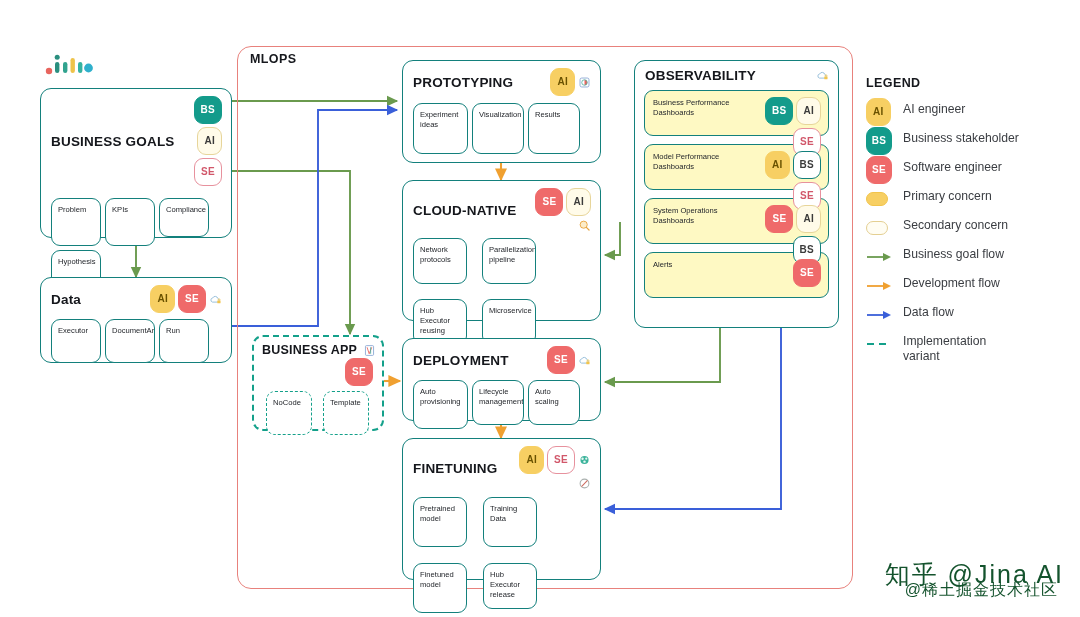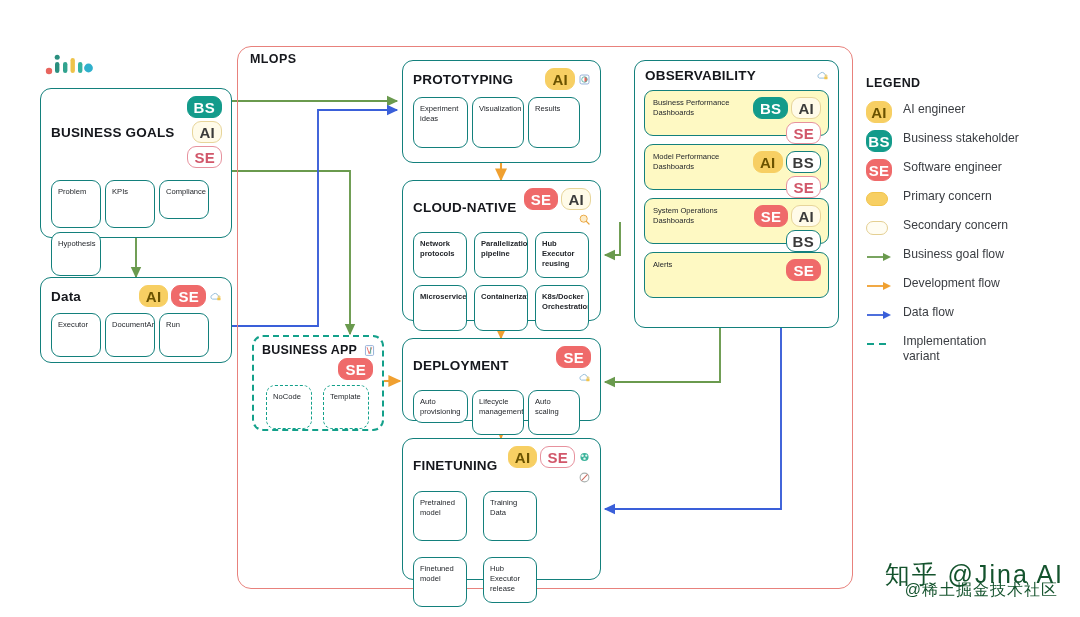--- a/index.html
+++ b/index.html
@@ -40,22 +40,22 @@
     font-size:13.5px;font-weight:bold;color:#15171c;letter-spacing:.2px;
     white-space:nowrap;
   }
   .stage-title.sm{font-size:12.5px;}
   .head-badges{display:flex;flex-wrap:wrap;gap:3px;align-items:center;margin-left:auto;
                justify-content:flex-end;max-width:120px;}
 
   
   .badge{
     display:inline-flex;align-items:center;justify-content:center;
-    height:22px;min-width:21px;padding:0 6px;border-radius:9px;
-    font-size:15px;font-weight:bold;letter-spacing:.3px;box-sizing:border-box;
+    height:28px;min-width:21px;padding:0 6px;border-radius:9px;
+    font-size:10px;font-weight:bold;letter-spacing:.3px;box-sizing:border-box;
     line-height:1;
   }
   .badge.p-ai{background:#f7cf63;color:#6a5200;border:1px solid #f7cf63;}
   .badge.s-ai{background:#fffbe9;color:#3b3b3b;border:1px solid #e7d59a;}
   .badge.p-bs{background:#139b8b;color:#ffffff;border:1px solid #139b8b;}
   .badge.s-bs{background:#ffffff;color:#3b3b3b;border:1px solid #13807c;}
   .badge.p-se{background:#ef6a6a;color:#ffffff;border:1px solid #ef6a6a;}
   .badge.s-se{background:#ffffff;color:#d1576a;border:1px solid #e7919d;}
 
   
@@ -235,21 +235,21 @@
       <span class="stage-title">CLOUD-NATIVE</span>
       <span class="head-badges" style="max-width:78px;">
         <span class="badge p-se">SE</span>
         <span class="badge s-ai">AI</span>
         <svg class="ticon" viewBox="0 0 16 16">
           <circle cx="7" cy="7" r="4.4" fill="#fcecc8" stroke="#e8a33c" stroke-width="1.1"></circle>
           <path d="M10.3,10.3 L13.6,13.6" stroke="#e8a33c" stroke-width="1.5" stroke-linecap="round"></path>
         </svg>
       </span>
     </div>
-    <div class="grid" style="padding-top:4px;gap:7px;font-weight:bold;">
+    <div class="grid" style="padding-top:4px;gap:15px;">
       <div class="item" style="width:54px;height:46px;">Network protocols</div>
       <div class="item" style="width:54px;height:46px;">Parallelization/async pipeline</div>
       <div class="item" style="width:54px;height:46px;">Hub Executor reusing</div>
       <div class="item" style="width:54px;height:46px;">Microservice</div>
       <div class="item" style="width:54px;height:46px;">Containerization</div>
       <div class="item" style="width:54px;height:46px;">K8s/Docker Orchestration</div>
     </div>
   </div>
 
   <div class="stage" style="left:402px;top:338px;width:199px;height:83px;">
@@ -258,21 +258,21 @@
       <span class="head-badges" style="max-width:50px;">
         <span class="badge p-se">SE</span>
         <svg class="ticon" viewBox="0 0 16 16">
           <path d="M4.3,11.2 a2.6,2.6 0 0 1 0.3,-5.1 a3.3,3.3 0 0 1 6.2,0.6 a2.3,2.3 0 0 1 -0.4,4.5 z" fill="none" stroke="#8fb9d6" stroke-width="1.1"></path>
           <rect x="10.2" y="9.2" width="4" height="3.4" rx="0.7" fill="#f2c44b"></rect>
           <path d="M11.3,9.2 v-1 a1.1,1.1 0 0 1 2.2,0 v1" fill="none" stroke="#f2c44b" stroke-width="0.9"></path>
         </svg>
       </span>
     </div>
     <div class="grid" style="padding-top:4px;">
-      <div class="item" style="width:55px;height:33px;">Auto provisioning</div>
+      <div class="item" style="width:55px;height:49px;">Auto provisioning</div>
       <div class="item" style="width:52px;height:45px;">Lifecycle management</div>
       <div class="item" style="width:52px;height:45px;">Auto scaling</div>
     </div>
   </div>
 
   <div class="stage" style="left:402px;top:438px;width:199px;height:142px;">
     <div class="stage-head">
       <span class="stage-title">FINETUNING</span>
       <span class="head-badges" style="max-width:92px;">
         <span class="badge p-ai">AI</span>

